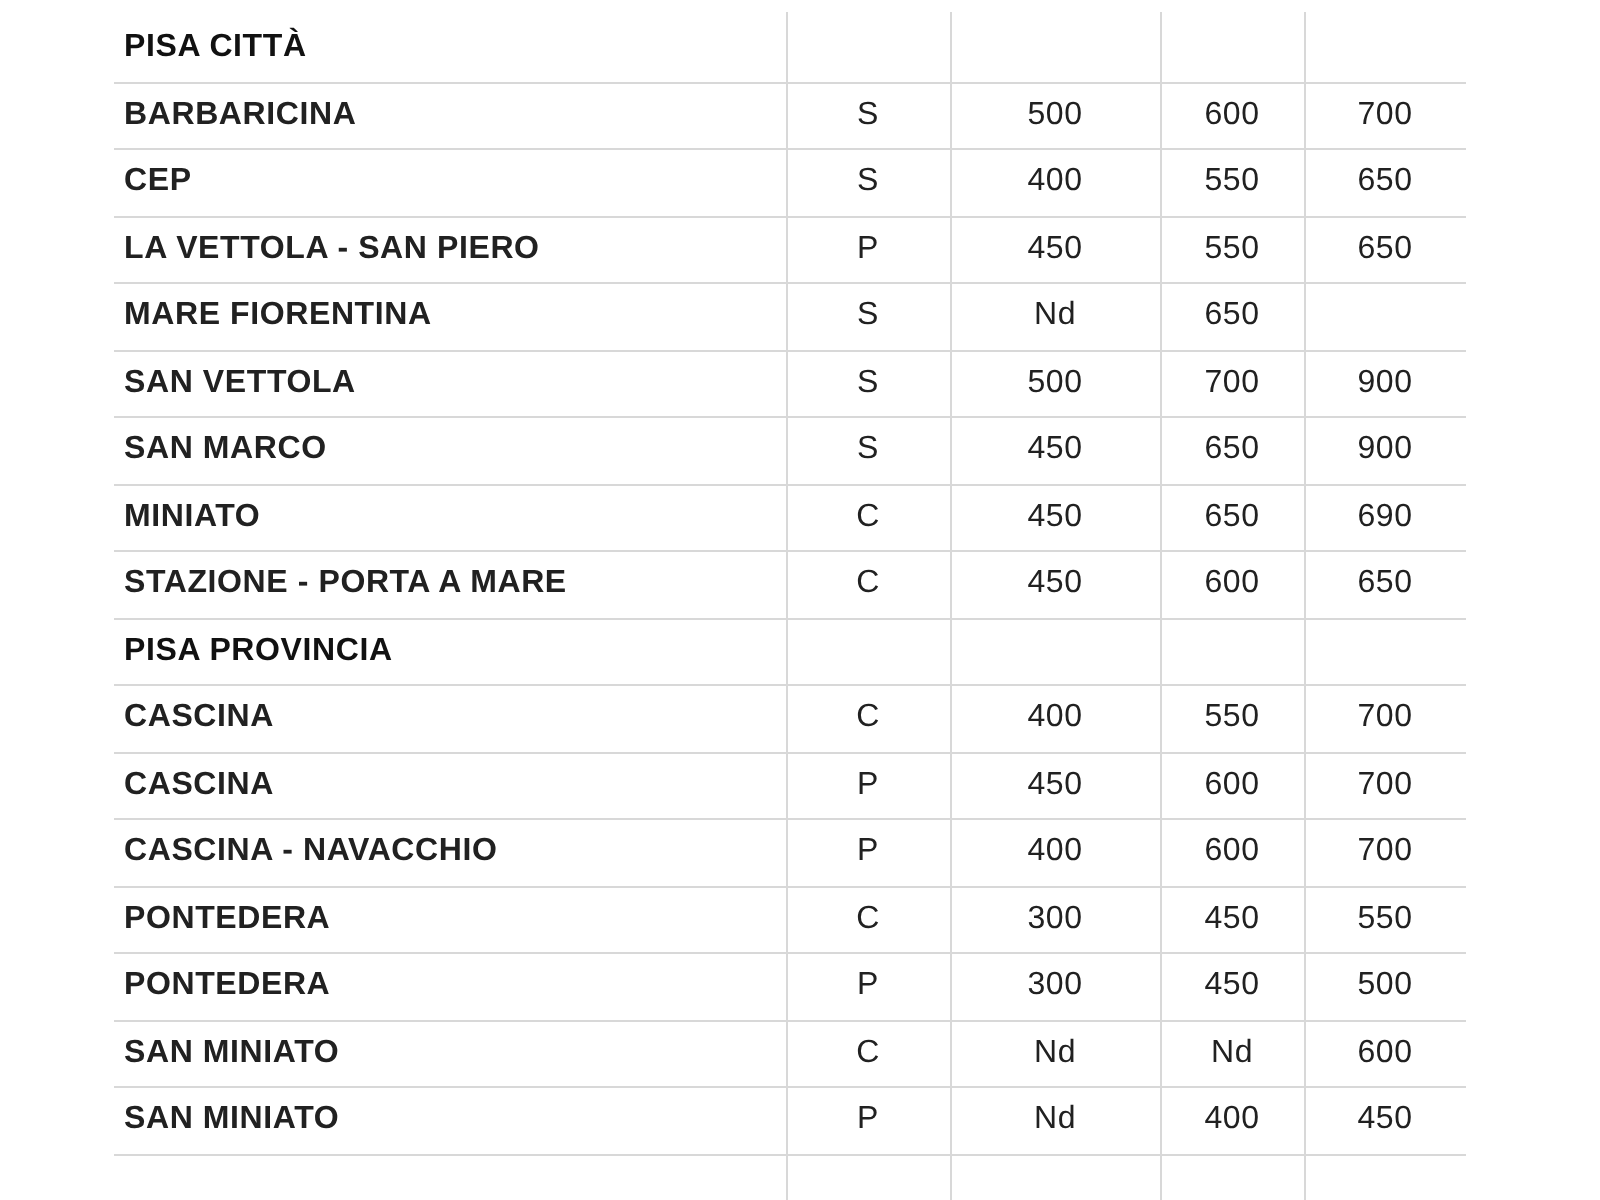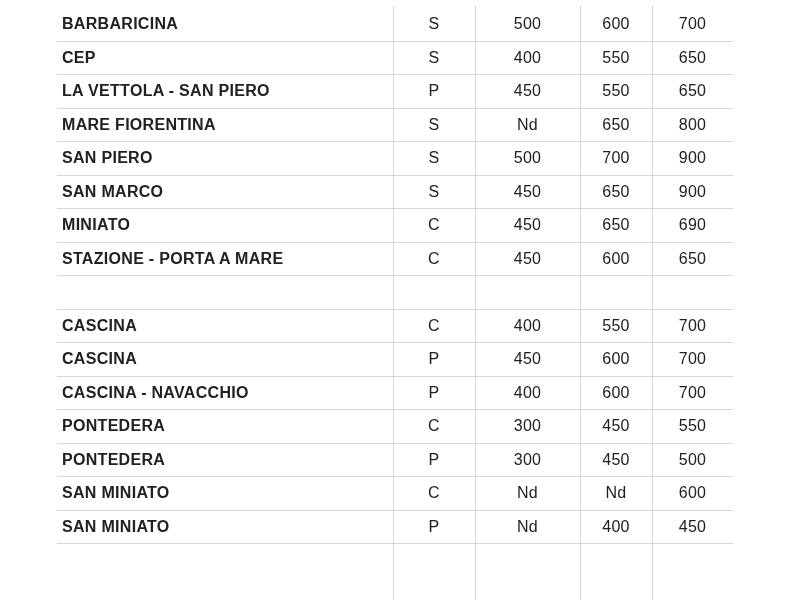--- a/index.html
+++ b/index.html
@@ -72,83 +72,90 @@
 </head>
 <body>
 
 <div class="sheet">
   <div class="vline v1"></div>
   <div class="vline v2"></div>
   <div class="vline v3"></div>
   <div class="vline v4"></div>
 
   <div class="table-body">
-      <div class="row">
-    <div class="cell name">BARBARICINA</div>
-    <div class="cell code">S</div>
-    <div class="cell n1">500</div>
-    <div class="cell n2">600</div>
-    <div class="cell n3">700</div>
-  </div>
-      <div class="row">
-    <div class="cell name">CEP</div>
-    <div class="cell code">S</div>
-    <div class="cell n1">400</div>
-    <div class="cell n2">550</div>
-    <div class="cell n3">650</div>
-  </div>
-      <div class="row">
-    <div class="cell name">LA VETTOLA - SAN PIERO</div>
-    <div class="cell code">P</div>
-    <div class="cell n1">450</div>
-    <div class="cell n2">550</div>
-    <div class="cell n3">650</div>
-  </div>
-      <div class="row">
-    <div class="cell name">MARE FIORENTINA</div>
-    <div class="cell code">S</div>
-    <div class="cell n1">Nd</div>
-    <div class="cell n2">650</div>
-    <div class="cell n3">800</div>
-  </div>
-      <div class="row">
-    <div class="cell name">SAN PIERO</div>
-    <div class="cell code">S</div>
-    <div class="cell n1">500</div>
-    <div class="cell n2">700</div>
-    <div class="cell n3">900</div>
-  </div>
-      <div class="row">
-    <div class="cell name">SAN MARCO</div>
-    <div class="cell code">S</div>
-    <div class="cell n1">450</div>
-    <div class="cell n2">650</div>
-    <div class="cell n3">900</div>
-  </div>
-      <div class="row">
-    <div class="cell name">MINIATO</div>
-    <div class="cell code">C</div>
-    <div class="cell n1">450</div>
-    <div class="cell n2">650</div>
-    <div class="cell n3">690</div>
-  </div>
-      <div class="row">
-    <div class="cell name">STAZIONE - PORTA A MARE</div>
-    <div class="cell code">C</div>
-    <div class="cell n1">450</div>
-    <div class="cell n2">600</div>
-    <div class="cell n3">650</div>
-  </div>
       <div class="row header-row">
+    <div class="cell name">PISA CITTÀ</div>
     <div class="cell code"></div>
     <div class="cell n1"></div>
     <div class="cell n2"></div>
     <div class="cell n3"></div>
   </div>
       <div class="row">
+    <div class="cell name">BARBARICINA</div>
+    <div class="cell code">S</div>
+    <div class="cell n1">500</div>
+    <div class="cell n2">600</div>
+    <div class="cell n3">700</div>
+  </div>
+      <div class="row">
+    <div class="cell name">CEP</div>
+    <div class="cell code">S</div>
+    <div class="cell n1">400</div>
+    <div class="cell n2">550</div>
+    <div class="cell n3">650</div>
+  </div>
+      <div class="row">
+    <div class="cell name">LA VETTOLA - SAN PIERO</div>
+    <div class="cell code">P</div>
+    <div class="cell n1">450</div>
+    <div class="cell n2">550</div>
+    <div class="cell n3">650</div>
+  </div>
+      <div class="row">
+    <div class="cell name">MARE FIORENTINA</div>
+    <div class="cell code">S</div>
+    <div class="cell n1">Nd</div>
+    <div class="cell n2">650</div>
+  </div>
+      <div class="row">
+    <div class="cell name">SAN VETTOLA</div>
+    <div class="cell code">S</div>
+    <div class="cell n1">500</div>
+    <div class="cell n2">700</div>
+    <div class="cell n3">900</div>
+  </div>
+      <div class="row">
+    <div class="cell name">SAN MARCO</div>
+    <div class="cell code">S</div>
+    <div class="cell n1">450</div>
+    <div class="cell n2">650</div>
+    <div class="cell n3">900</div>
+  </div>
+      <div class="row">
+    <div class="cell name">MINIATO</div>
+    <div class="cell code">C</div>
+    <div class="cell n1">450</div>
+    <div class="cell n2">650</div>
+    <div class="cell n3">690</div>
+  </div>
+      <div class="row">
+    <div class="cell name">STAZIONE - PORTA A MARE</div>
+    <div class="cell code">C</div>
+    <div class="cell n1">450</div>
+    <div class="cell n2">600</div>
+    <div class="cell n3">650</div>
+  </div>
+      <div class="row header-row">
+    <div class="cell name">PISA PROVINCIA</div>
+    <div class="cell code"></div>
+    <div class="cell n1"></div>
+    <div class="cell n2"></div>
+    <div class="cell n3"></div>
+  </div>
+      <div class="row">
     <div class="cell name">CASCINA</div>
     <div class="cell code">C</div>
     <div class="cell n1">400</div>
     <div class="cell n2">550</div>
     <div class="cell n3">700</div>
   </div>
       <div class="row">
     <div class="cell name">CASCINA</div>
     <div class="cell code">P</div>
     <div class="cell n1">450</div>

